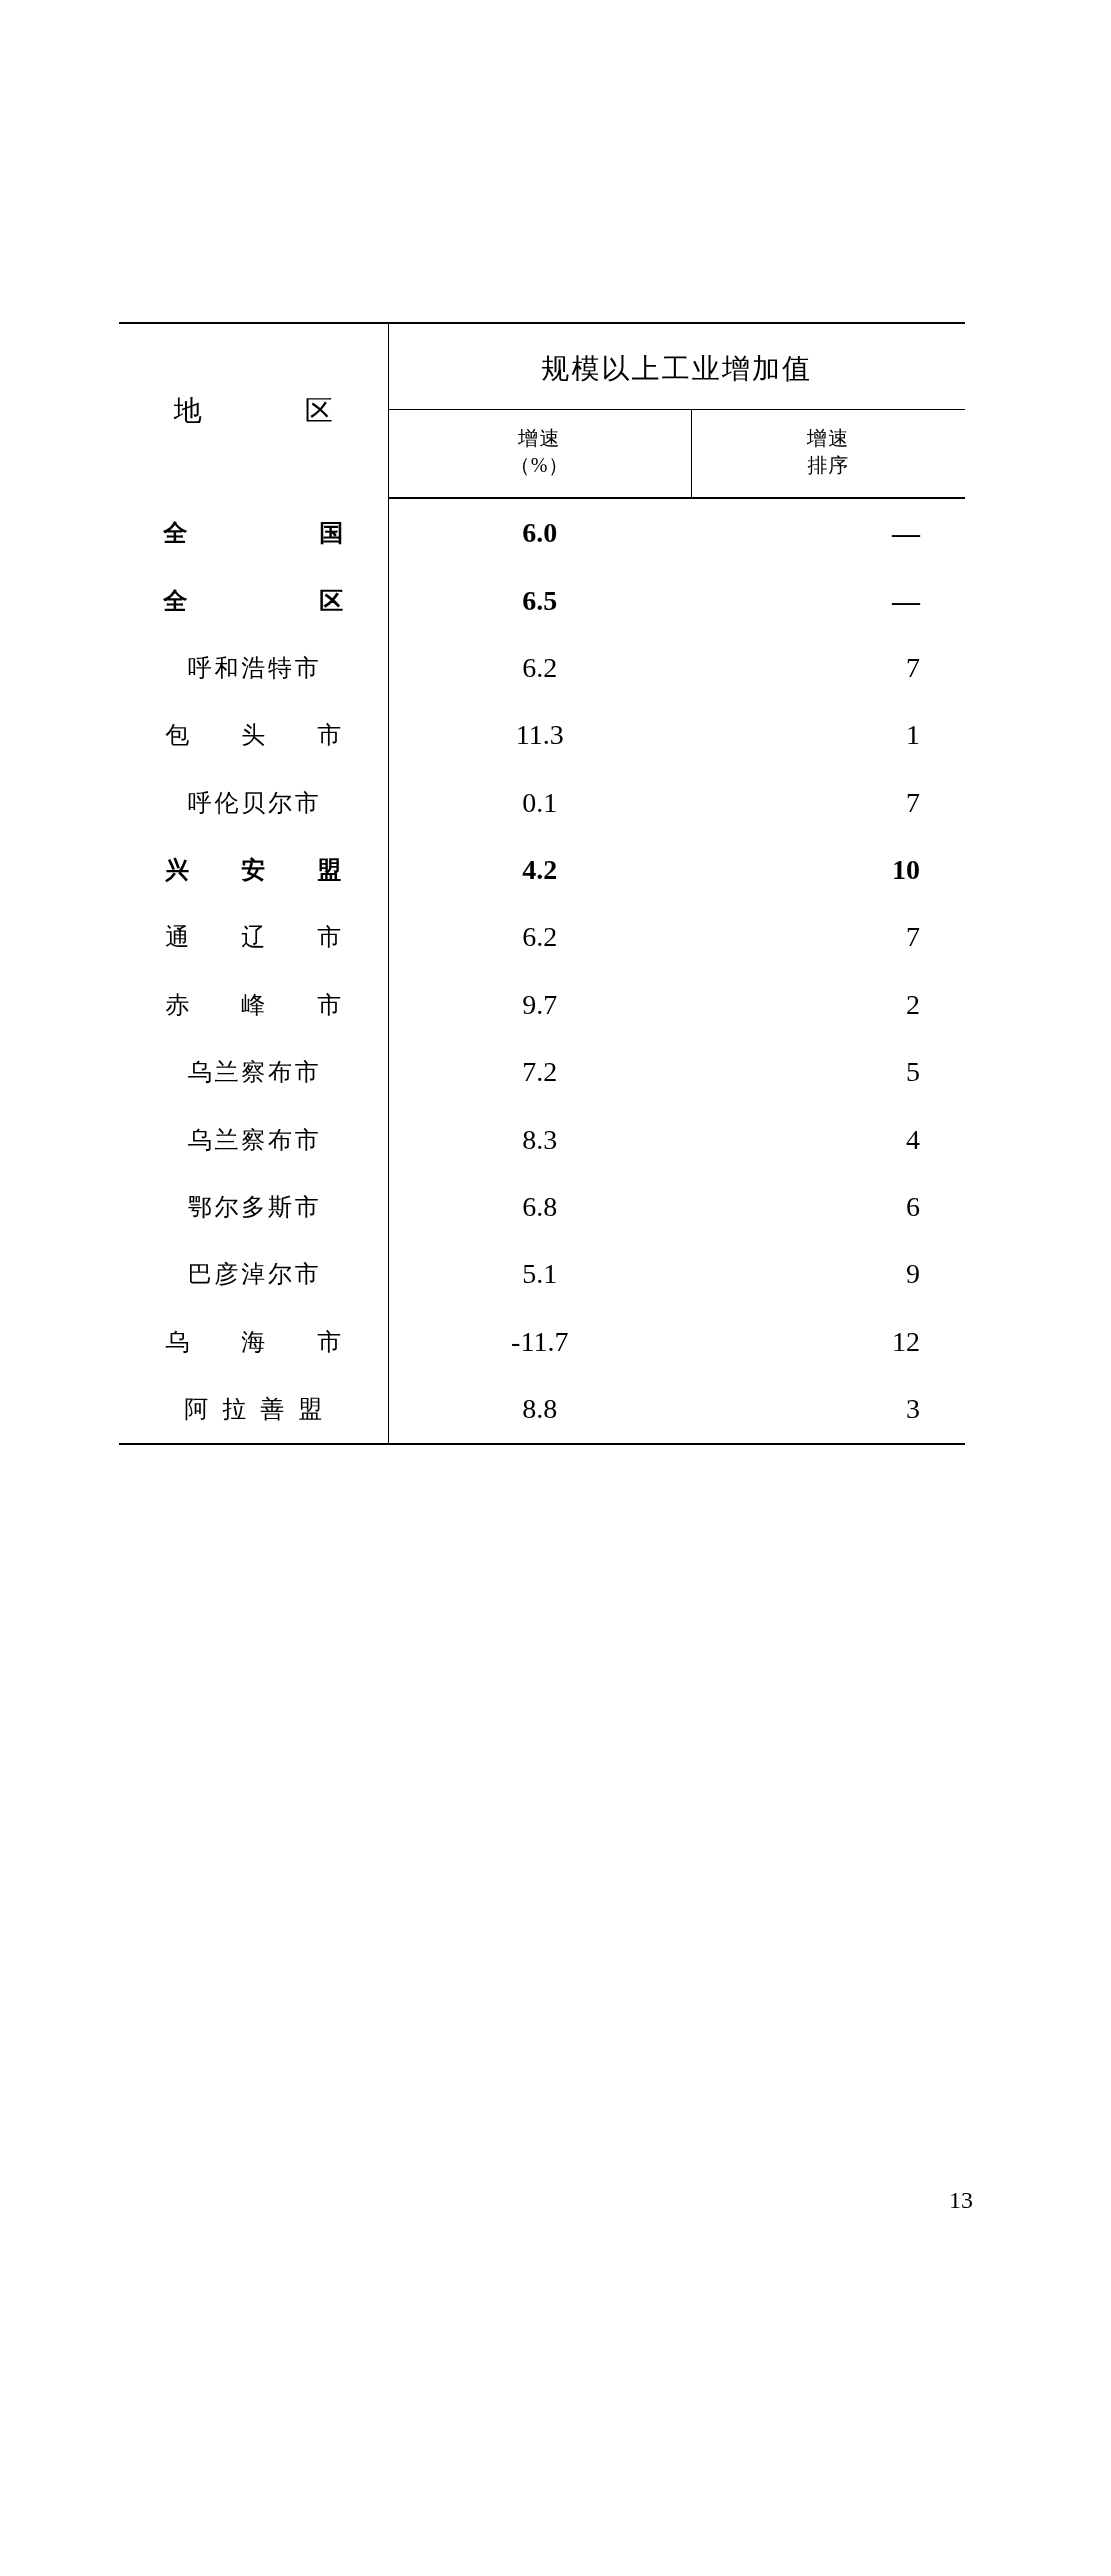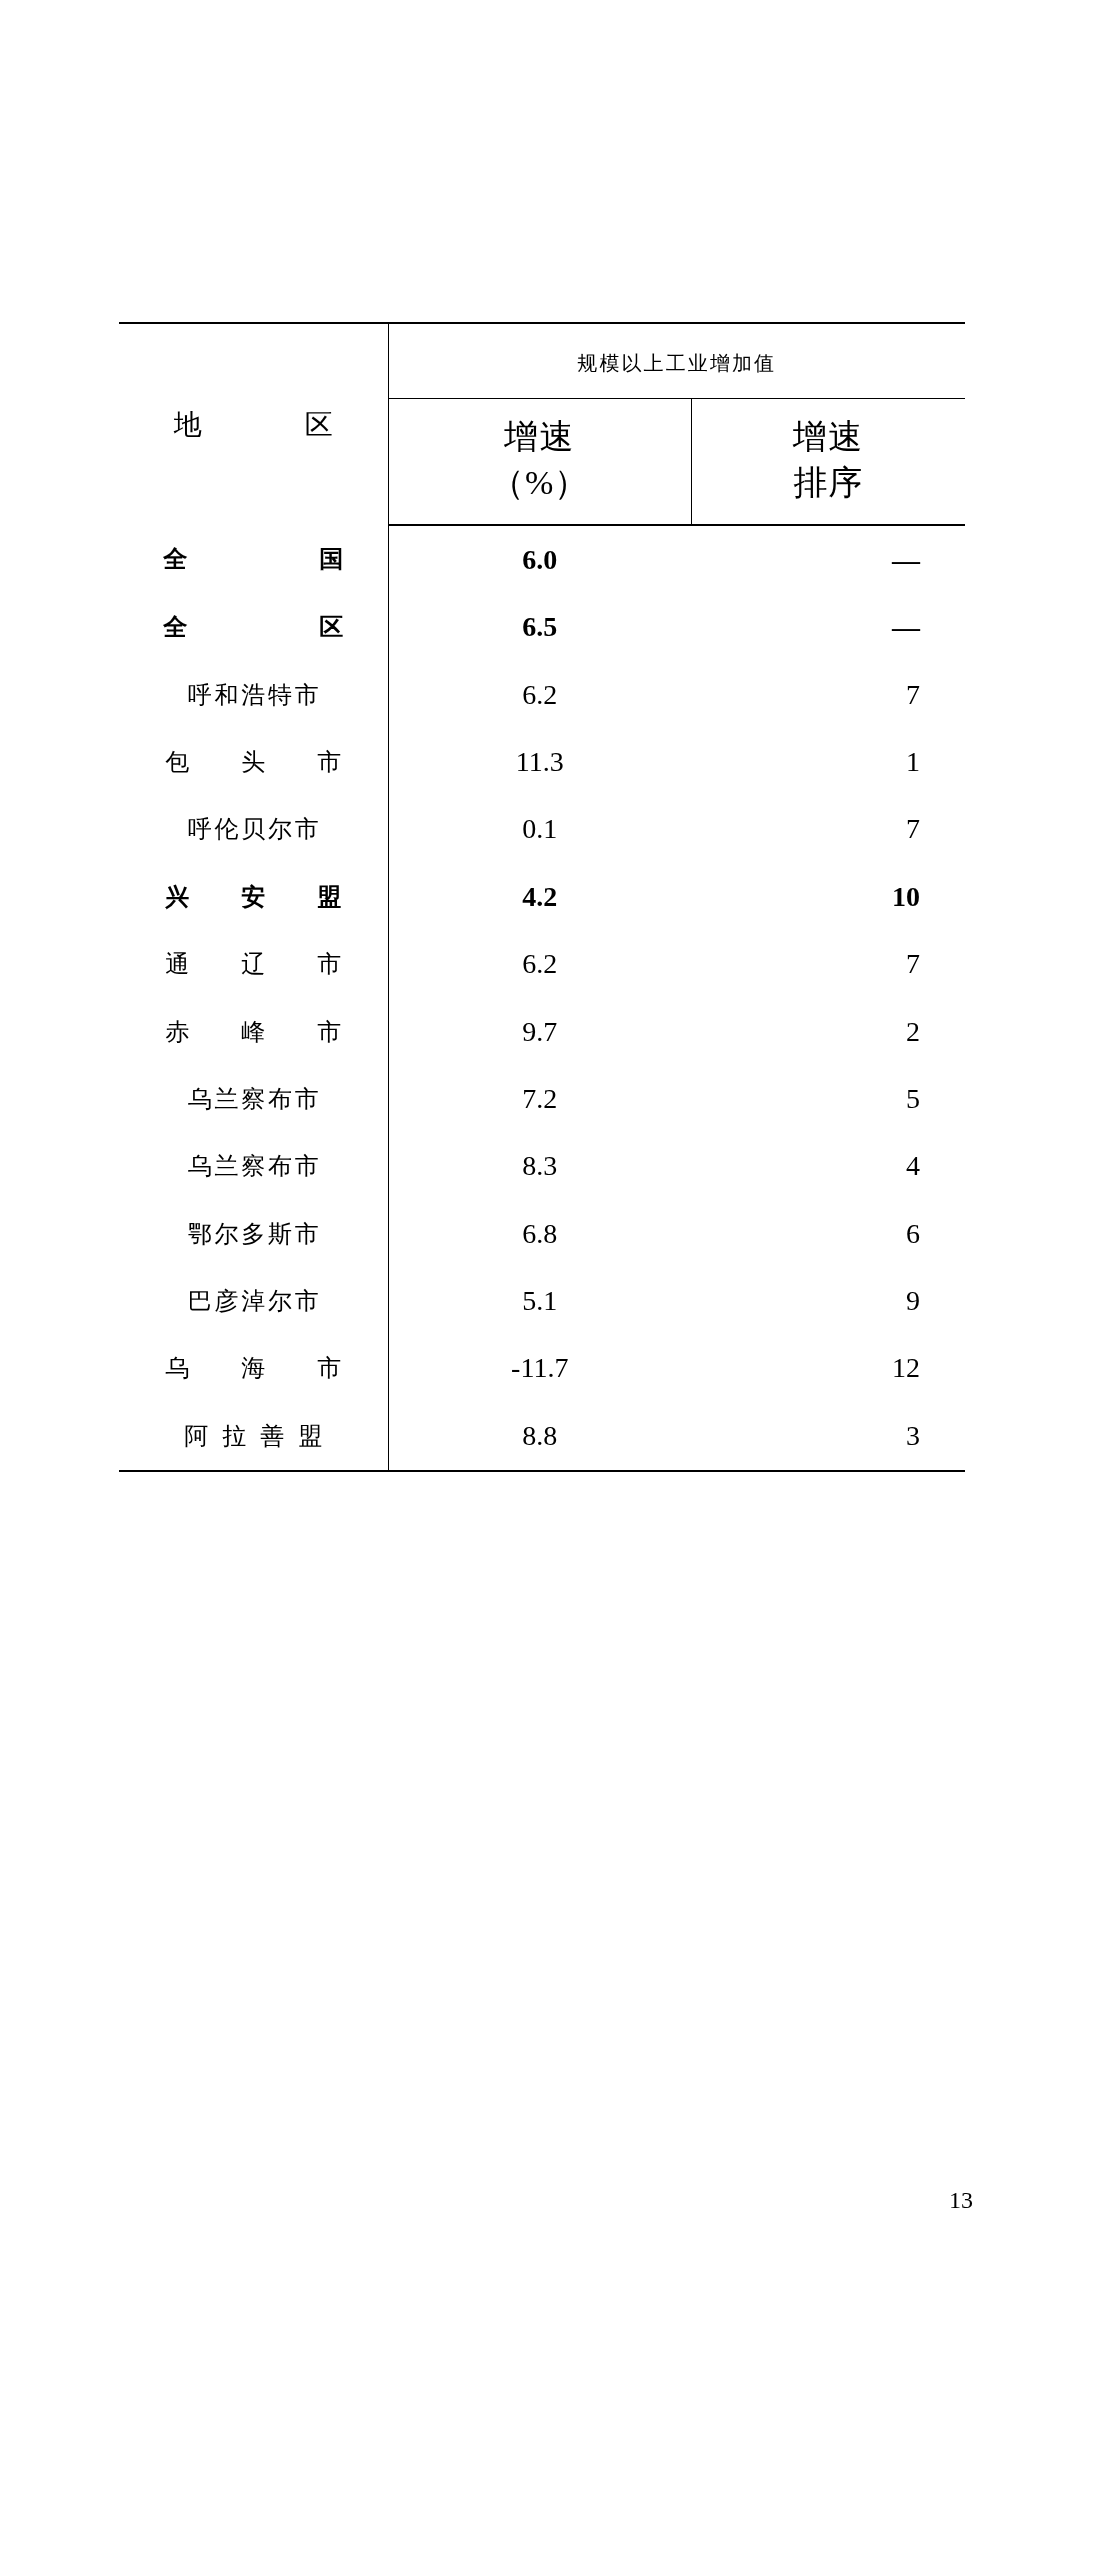--- a/index.html
+++ b/index.html
@@ -35,42 +35,42 @@
   table.stat col.c-region { width: 269px; }
   table.stat col.c-rate   { width: 303px; }
   table.stat col.c-rank   { width: 274px; }
 
   
   .hdr-top-border td, .hdr-top-border th { border-top: 2.1px solid #000; }
 
   th.group {
     border-bottom: 1.4px solid #000;
     font-weight: normal;
-    font-size: 20px;
+    font-size: 28px;
     letter-spacing: 2.1px;
     padding: 25.5px 0 21px 0;
     text-align: center;
     vertical-align: middle;
   }
   th.region-head {
     font-weight: normal;
     font-size: 28px;
     text-align: center;
     vertical-align: middle;
     border-right: 1.4px solid #000;
     padding: 0;
     font-family: Liberation Serif, serif;
   }
   th.region-head .inner {
     letter-spacing: 15.6px;
     padding-left: 15.6px;
   }
   th.sub {
     font-weight: normal;
-    font-size: 34px;
+    font-size: 20px;
     text-align: center;
     vertical-align: middle;
     padding: 15.6px 0 18.4px 0;
     line-height: 1.35;
   }
   th.sub.rate { border-right: 1.4px solid #000; }
   .sub-l1 { display: block; letter-spacing: 1.4px; }
   .sub-l2 { display: block; letter-spacing: 0.7px; }
 
   tr.head-sep th { border-bottom: 2.1px solid #000; }

